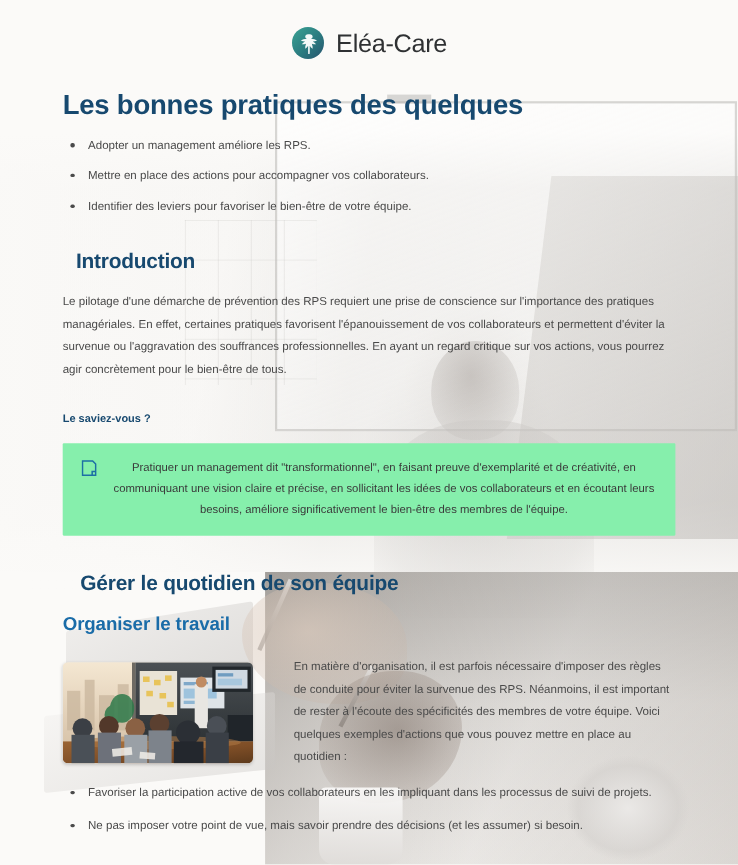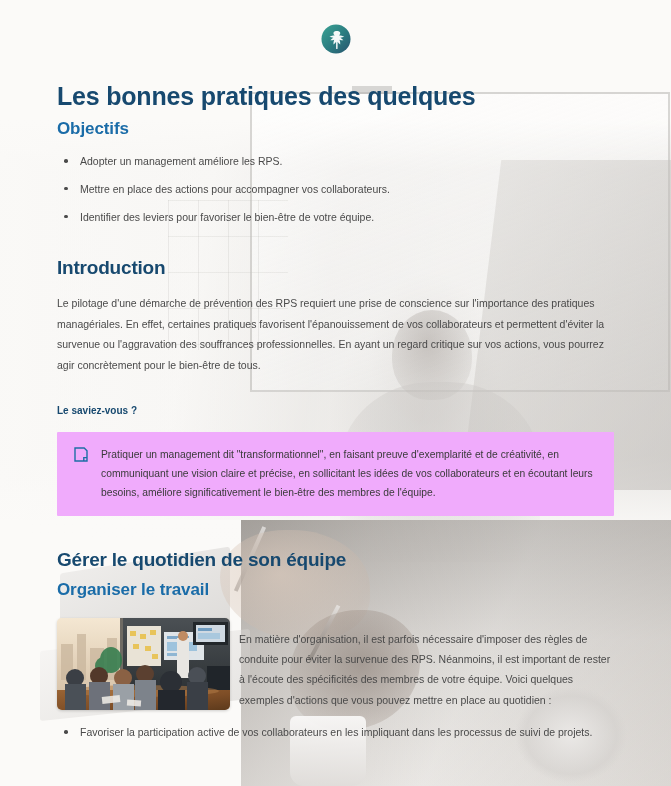--- a/index.html
+++ b/index.html
@@ -120,24 +120,24 @@
   h1.doc-title {
     margin: 24px 0 0 0;
     font-size: 25px; line-height: 1.12; font-weight: bold;
     color: #17496f; letter-spacing: -0.2px;
   }
   h2.sub-title {
     margin: 9px 0 0 0;
     font-size: 17px; font-weight: bold; color:#1a6ca8; letter-spacing:-0.1px;
   }
   h2.section {
-    margin: 0; font-size: 19px; font-weight: bold; color:#17496f; letter-spacing:-0.2px;
+    margin: 12px; font-size: 19px; font-weight: bold; color:#17496f; letter-spacing:-0.2px;
   }
   h3.section-big {
-    margin: 0; font-size: 19px; font-weight: bold; color:#17496f; letter-spacing:-0.2px;
+    margin: 16px; font-size: 19px; font-weight: bold; color:#17496f; letter-spacing:-0.2px;
   }
 
   .sec-intro { margin-top: 32px; }
   .sec-gerer { margin-top: 33px; }
 
   p.body {
     font-size: 10.5px; line-height: 1.95; color:#4a4a4a; margin: 14px 0 0 0;
     text-align: left;
   }
 
@@ -147,31 +147,31 @@
     font-size: 10.5px; line-height: 1.6; color:#4a4a4a;
   }
   ul.bullets li:last-child { margin-bottom:0; }
   ul.bullets li::before {
     content:""; position:absolute; left:7px; top:6px;
     width:3.5px; height:3.5px; border-radius:50%; background:#4a4a4a;
   }
   ul.bullets.tight li { margin-bottom: 13px; }
 
   .callout {
-    margin-top: 16px; background:#f0abfc; padding: 13px 17px 14px 17px;
-    display:flex; gap: 13px; align-items:flex-start; border-radius:1px;
+    margin-top: 16px; background:#86efac; padding: 13px 17px 14px 17px;
+    display:flex; gap: 13px; align-items:flex-start; border-radius:1px;text-align:center;
   }
   .callout .note-icon { flex:0 0 auto; margin-top:2px; }
   .callout p {
     margin:0; font-size:10.3px; line-height:1.85; color:#3a3a3a;
   }
 
   .know-head { margin-top: 30px; font-size:10px; font-weight:bold; color:#17496f; }
 
-  .two-col { display:flex; gap: 9px; margin-top: 18px; align-items:flex-end; }
+  .two-col { display:flex; gap: 37px; margin-top: 18px; align-items:center; }
   .thumb {
     flex:0 0 auto; width:173px; height:92px; border-radius:5px; overflow:hidden;
     box-shadow: 0 1px 3px rgba(0,0,0,0.18);
     position:relative;
   }
   .thumb svg { display:block; width:100%; height:100%; }
   .two-col p.body { margin-top: 0; flex:1 1 auto; }
 
   .bottom-list { margin-top: 22px; }
 </style>
@@ -207,26 +207,26 @@
           <linearGradient id="lg" x1="0" y1="0" x2="1" y2="1">
             <stop offset="0%" stop-color="#3aa394"></stop>
             <stop offset="55%" stop-color="#2b7b80"></stop>
             <stop offset="100%" stop-color="#27536e"></stop>
           </linearGradient>
         </defs>
         <circle cx="32" cy="32" r="31" fill="url(#lg)"></circle>
         <path d="M32 15c-3.2 0-5.4 2.1-5.4 4.8 0 2.1 1.3 3.6 3 4.3-4.4.6-8.3 1.5-11.6 3.2 2.6 1.1 5.4 1.7 8.3 1.9-2.6 1.4-4.7 3.2-6.4 5.4 2.9.2 5.7-.2 8.3-1.1-1.4 3.2-1.9 6.6-1.6 10 2.3-1.6 4.2-3.6 5.6-5.9v11.6h0c.1 2.7.2 4.1.2 4.1h2.8s.1-1.4.2-4.1V37.6c1.4 2.3 3.3 4.3 5.6 5.9.3-3.4-.2-6.8-1.6-10 2.6.9 5.4 1.3 8.3 1.1-1.7-2.2-3.8-4-6.4-5.4 2.9-.2 5.7-.8 8.3-1.9-3.3-1.7-7.2-2.6-11.6-3.2 1.7-.7 3-2.2 3-4.3 0-2.7-2.2-4.8-5.4-4.8z" fill="#ffffff" opacity="0.95"></path>
       </svg>
     </span>
+    <span class="logo-text">Eléa-Care</span>
   </div>
 
   <div class="content">
 
     <h1 class="doc-title">Les bonnes pratiques des quelques</h1>
-    <h2 class="sub-title">Objectifs</h2>
 
     <ul class="bullets">
       <li>Adopter un management améliore les RPS.</li>
       <li>Mettre en place des actions pour accompagner vos collaborateurs.</li>
       <li>Identifier des leviers pour favoriser le bien-être de votre équipe.</li>
     </ul>
 
     <div class="sec-intro">
       <h2 class="section">Introduction</h2>
       <p class="body">Le pilotage d'une démarche de prévention des RPS requiert une prise de conscience sur l'importance des pratiques managériales. En effet, certaines pratiques favorisent l'épanouissement de vos collaborateurs et permettent d'éviter la survenue ou l'aggravation des souffrances professionnelles. En ayant un regard critique sur vos actions, vous pourrez agir concrètement pour le bien-être de tous.</p>
@@ -322,18 +322,19 @@
               <rect x="45" y="78" width="18" height="7" transform="rotate(-6 54 81)"></rect>
               <rect x="70" y="82" width="14" height="6" transform="rotate(4 77 85)"></rect>
             </g>
           </svg>
         </div>
         <p class="body">En matière d'organisation, il est parfois nécessaire d'imposer des règles de conduite pour éviter la survenue des RPS. Néanmoins, il est important de rester à l'écoute des spécificités des membres de votre équipe. Voici quelques exemples d'actions que vous pouvez mettre en place au quotidien :</p>
       </div>
 
       <ul class="bullets tight bottom-list">
         <li>Favoriser la participation active de vos collaborateurs en les impliquant dans les processus de suivi de projets.</li>
+        <li>Ne pas imposer votre point de vue, mais savoir prendre des décisions (et les assumer) si besoin.</li>
 
       </ul>
     </div>
 
   </div>
 </div>
 
 </body></html>

